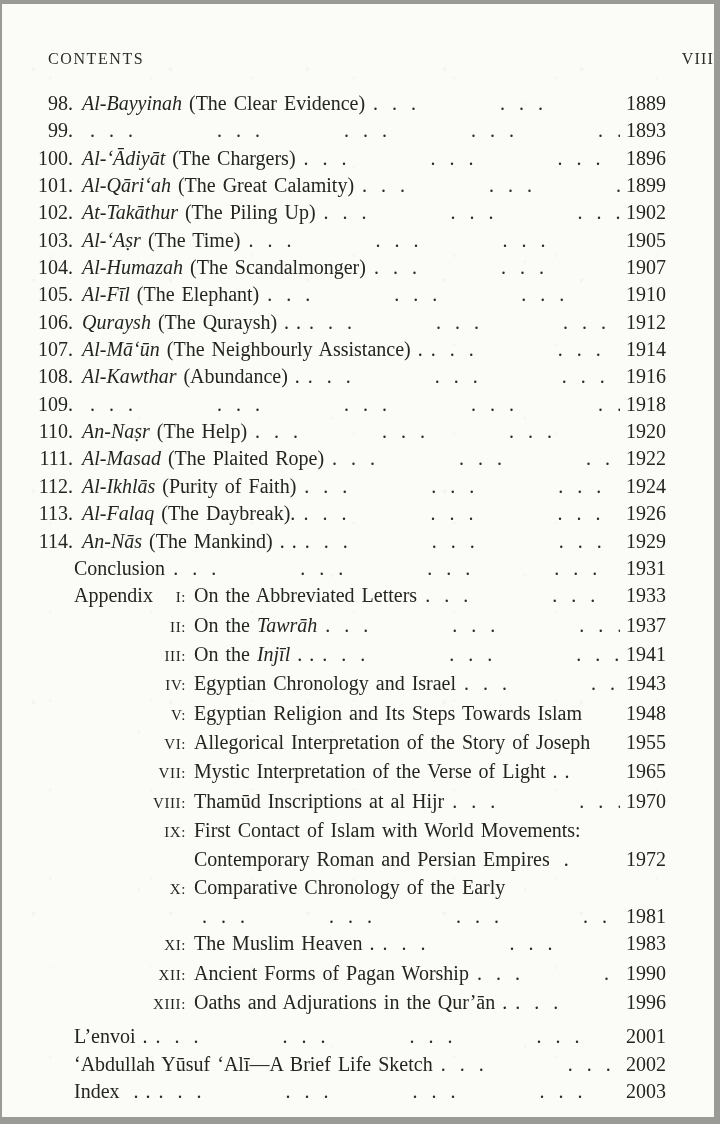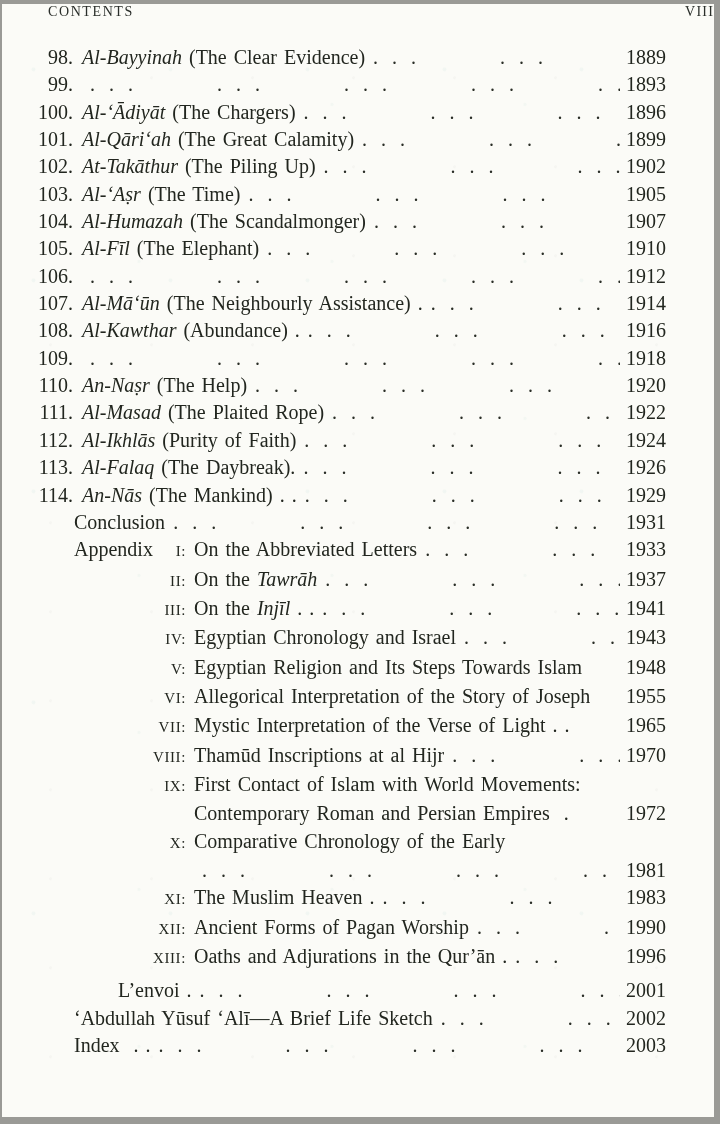--- a/index.html
+++ b/index.html
@@ -4,27 +4,27 @@
 <style>
   html,body{margin:0;padding:0;}
   .frame{position:relative;width:720px;height:1124px;background:#9a9a96;overflow:hidden;
          font-family:"Liberation Serif","DejaVu Serif",serif;}
   .page{position:absolute;left:2px;top:4px;right:6px;bottom:7px;background:#fbfbf7;color:#22261f;
         background-image:
           radial-gradient(circle at 23% 31%, rgba(120,185,175,0.07) 1.2px, transparent 2.5px),
           radial-gradient(circle at 71% 64%, rgba(120,185,175,0.06) 1px, transparent 2.2px),
           radial-gradient(circle at 48% 83%, rgba(150,150,150,0.05) 1px, transparent 2px);
         background-size:137px 211px,193px 157px,101px 89px;}
-  .hdr{position:relative;height:20px;font-size:14px;letter-spacing:1.6px;color:#2a2e2a;}
+  .hdr{position:relative;margin-top:46px;height:20px;font-size:16px;letter-spacing:1.6px;color:#2a2e2a;}
   .hdr-left{position:absolute;left:46px;top:0;}
   .hdr-center{position:absolute;left:16px;right:0;top:0;text-align:right;letter-spacing:1.2px;}
   .rows{margin-top:20px;}
   .row{display:flex;align-items:baseline;line-height:27.35px;font-size:20px;
        padding-left:22px;padding-right:48px;word-spacing:2px;}
-  .row.gap-before{margin-top:5px;margin-left:44px;}
+  .row.gap-before{margin-top:5px;}
   .c-num{flex:0 0 49px;text-align:right;white-space:pre;}
   .sp9{flex:0 0 9px;}  .sp8{flex:0 0 8px;}
   .sp50{flex:0 0 50px;} .sp170{flex:0 0 170px;}
   .c-numx{flex:0 0 112px;display:flex;justify-content:flex-end;align-items:baseline;}
   .c-numx .prefix{margin-right:auto;white-space:pre;}
   .numeral{font-size:15px;letter-spacing:0.6px;}
   .c-title{flex:0 0 auto;white-space:pre;min-width:0;}
   .it{font-style:italic;}
   .leader{flex:1 1 0;min-width:0;overflow:hidden;white-space:pre;text-align:right;
           padding-right:13px;padding-left:8px;color:#2a2e27;}
@@ -91,20 +91,21 @@
         <div class="row">
           <span class="c-num">105.</span>
           <span class="sp9"></span>
           <span class="c-title"><span class="it">Al-Fīl</span><span> (The Elephant)</span></span>
           <span class="leader">.&nbsp;&nbsp;.&nbsp;&nbsp;.&nbsp;&nbsp;&nbsp;&nbsp;&nbsp;&nbsp;&nbsp;&nbsp;&nbsp;&nbsp;&nbsp;&nbsp;.&nbsp;&nbsp;.&nbsp;&nbsp;.&nbsp;&nbsp;&nbsp;&nbsp;&nbsp;&nbsp;&nbsp;&nbsp;&nbsp;&nbsp;&nbsp;&nbsp;.&nbsp;&nbsp;.&nbsp;&nbsp;.&nbsp;&nbsp;&nbsp;&nbsp;&nbsp;&nbsp;&nbsp;&nbsp;&nbsp;&nbsp;&nbsp;&nbsp;.&nbsp;&nbsp;.&nbsp;&nbsp;.&nbsp;&nbsp;&nbsp;&nbsp;&nbsp;&nbsp;&nbsp;&nbsp;&nbsp;&nbsp;&nbsp;&nbsp;.&nbsp;&nbsp;.&nbsp;&nbsp;.&nbsp;&nbsp;&nbsp;&nbsp;&nbsp;&nbsp;&nbsp;&nbsp;&nbsp;&nbsp;&nbsp;&nbsp;.&nbsp;&nbsp;.&nbsp;&nbsp;.&nbsp;&nbsp;&nbsp;&nbsp;&nbsp;&nbsp;&nbsp;&nbsp;&nbsp;&nbsp;&nbsp;&nbsp;. .</span>
           <span class="c-page">1910</span>
         </div>
         <div class="row">
           <span class="c-num">106.</span>
           <span class="sp9"></span>
+          <span class="c-title"><span class="it">Quraysh</span><span> (The Quraysh) . .</span></span>
           <span class="leader">.&nbsp;&nbsp;.&nbsp;&nbsp;.&nbsp;&nbsp;&nbsp;&nbsp;&nbsp;&nbsp;&nbsp;&nbsp;&nbsp;&nbsp;&nbsp;&nbsp;.&nbsp;&nbsp;.&nbsp;&nbsp;.&nbsp;&nbsp;&nbsp;&nbsp;&nbsp;&nbsp;&nbsp;&nbsp;&nbsp;&nbsp;&nbsp;&nbsp;.&nbsp;&nbsp;.&nbsp;&nbsp;.&nbsp;&nbsp;&nbsp;&nbsp;&nbsp;&nbsp;&nbsp;&nbsp;&nbsp;&nbsp;&nbsp;&nbsp;.&nbsp;&nbsp;.&nbsp;&nbsp;.&nbsp;&nbsp;&nbsp;&nbsp;&nbsp;&nbsp;&nbsp;&nbsp;&nbsp;&nbsp;&nbsp;&nbsp;.&nbsp;&nbsp;.&nbsp;&nbsp;.&nbsp;&nbsp;&nbsp;&nbsp;&nbsp;&nbsp;&nbsp;&nbsp;&nbsp;&nbsp;&nbsp;&nbsp;.&nbsp;&nbsp;.&nbsp;&nbsp;.&nbsp;&nbsp;&nbsp;&nbsp;&nbsp;&nbsp;&nbsp;&nbsp;&nbsp;&nbsp;&nbsp;&nbsp;. .</span>
           <span class="c-page">1912</span>
         </div>
         <div class="row">
           <span class="c-num">107.</span>
           <span class="sp9"></span>
           <span class="c-title"><span class="it">Al-Mā‘ūn</span><span> (The Neighbourly Assistance) .</span></span>
           <span class="leader">.&nbsp;&nbsp;.&nbsp;&nbsp;.&nbsp;&nbsp;&nbsp;&nbsp;&nbsp;&nbsp;&nbsp;&nbsp;&nbsp;&nbsp;&nbsp;&nbsp;.&nbsp;&nbsp;.&nbsp;&nbsp;.&nbsp;&nbsp;&nbsp;&nbsp;&nbsp;&nbsp;&nbsp;&nbsp;&nbsp;&nbsp;&nbsp;&nbsp;.&nbsp;&nbsp;.&nbsp;&nbsp;.&nbsp;&nbsp;&nbsp;&nbsp;&nbsp;&nbsp;&nbsp;&nbsp;&nbsp;&nbsp;&nbsp;&nbsp;.&nbsp;&nbsp;.&nbsp;&nbsp;.&nbsp;&nbsp;&nbsp;&nbsp;&nbsp;&nbsp;&nbsp;&nbsp;&nbsp;&nbsp;&nbsp;&nbsp;.&nbsp;&nbsp;.&nbsp;&nbsp;.&nbsp;&nbsp;&nbsp;&nbsp;&nbsp;&nbsp;&nbsp;&nbsp;&nbsp;&nbsp;&nbsp;&nbsp;.&nbsp;&nbsp;.&nbsp;&nbsp;.&nbsp;&nbsp;&nbsp;&nbsp;&nbsp;&nbsp;&nbsp;&nbsp;&nbsp;&nbsp;&nbsp;&nbsp;. .</span>
           <span class="c-page">1914</span>
         </div>

